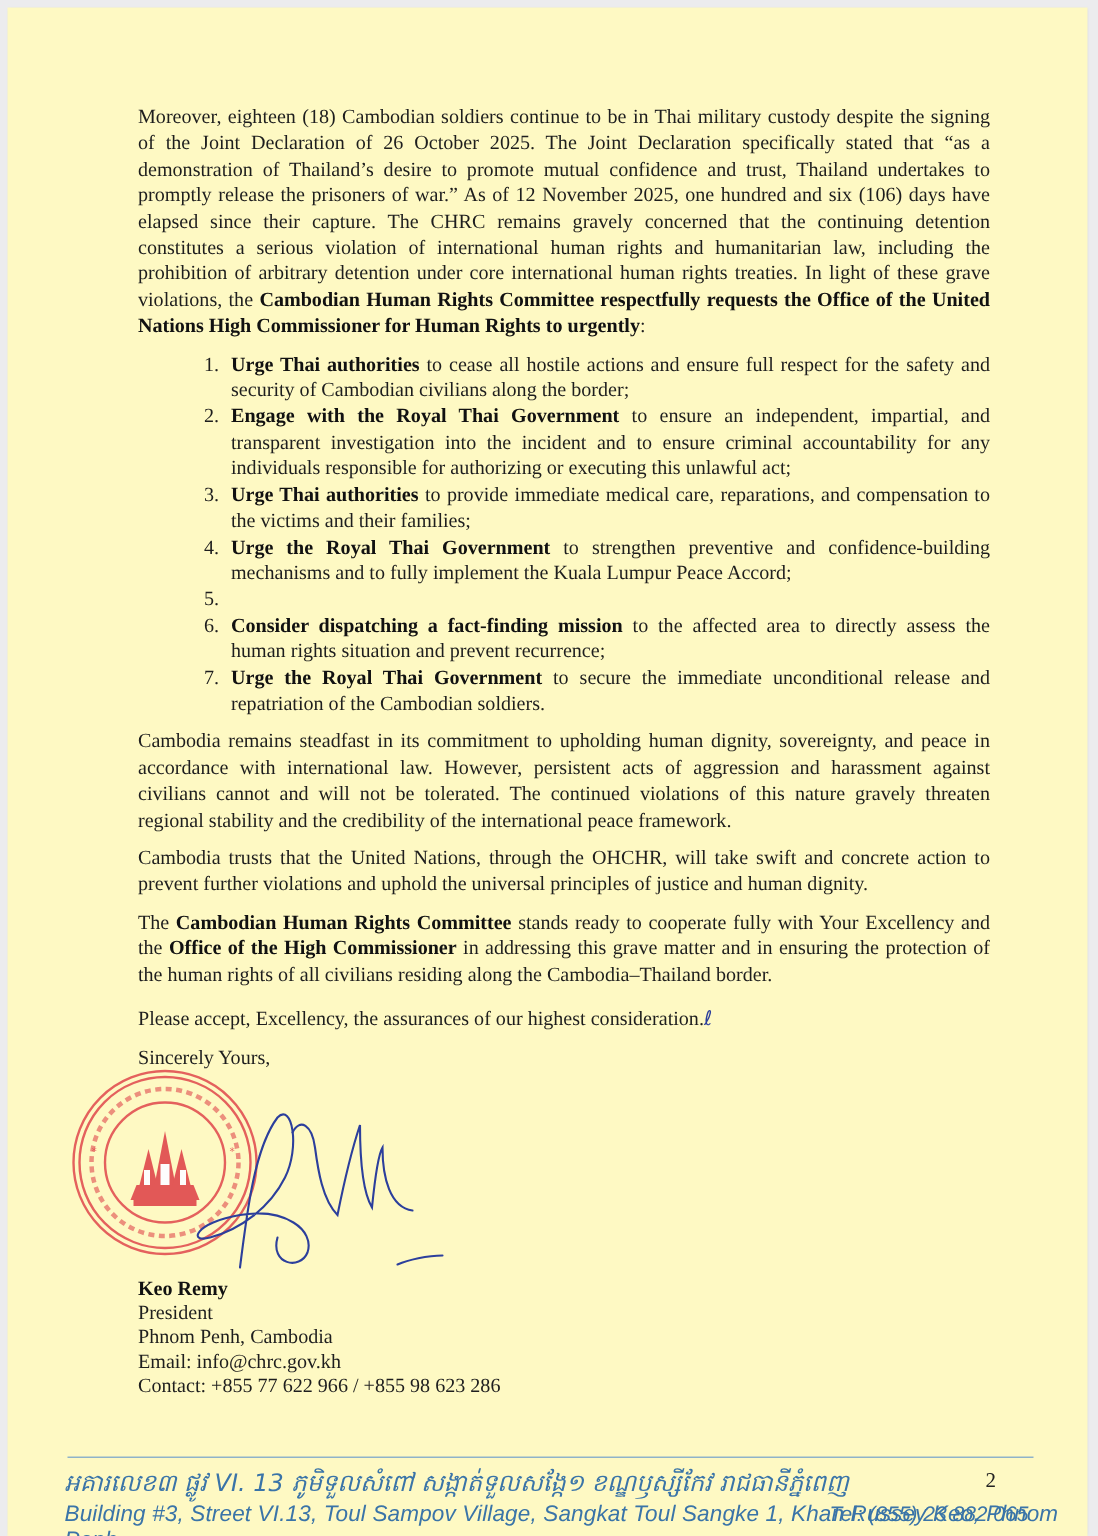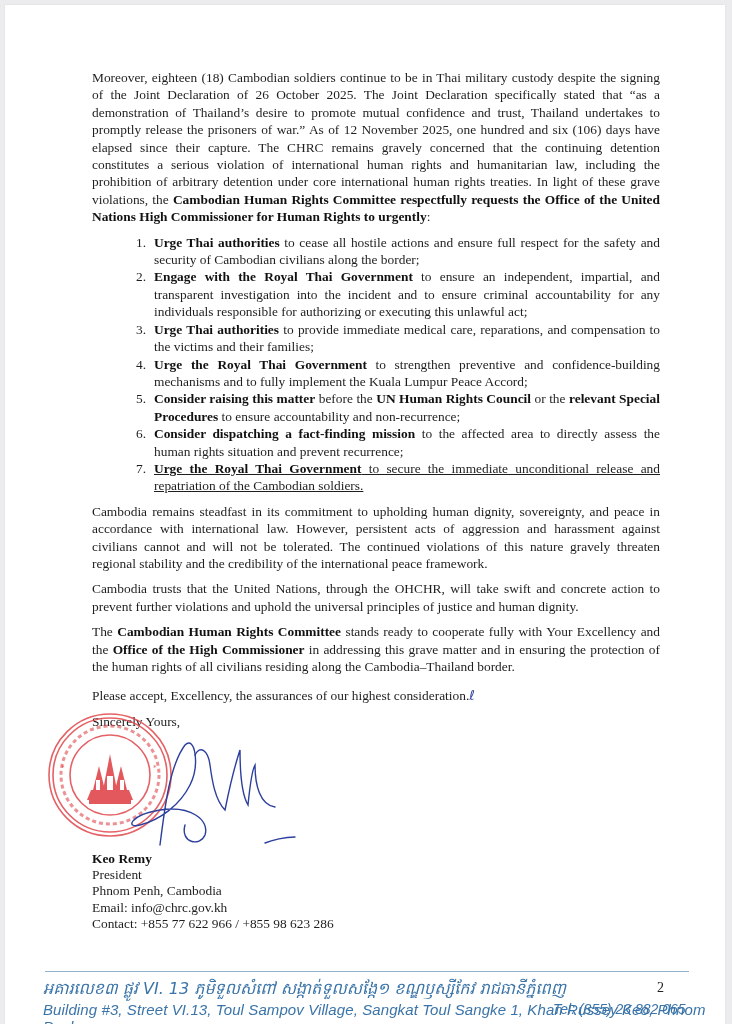--- a/index.html
+++ b/index.html
@@ -4,21 +4,21 @@
 <style>
   html, body { margin: 0; padding: 0; }
   body {
     width: 732px; height: 1024px; overflow: hidden;
     background: #ececee;
     font-family: "Liberation Serif", "DejaVu Serif", serif;
     color: #1e1e1e;
   }
   .page {
     position: absolute; left: 5px; top: 5px; width: 720px; height: 1019px;
-    background: #ffffff;
+    background: #fef9c3;
     box-shadow: 0 0 2px rgba(0,0,0,0.08);
   }
   .content {
     position: absolute; left: 87px; top: 64px; width: 568px;
     font-size: 13.4px; line-height: 17.4px;
   }
   p { margin: 0 0 8px 0; text-align: justify; }
   b { font-weight: bold; color: #111; }
   ol {
     margin: 6px 0 8px 0; padding: 0 0 0 48px;
@@ -76,29 +76,28 @@
       <li style="display:flex;">
           <span style="width:52px;text-align:right;padding-right:8px;flex:none;margin-left:-2px;">3.</span>
           <span style="flex:1;"><b>Urge Thai authorities</b><span> to provide immediate medical care, reparations, and compensation to the victims and their families;</span></span>
         </li>
       <li style="display:flex;">
           <span style="width:52px;text-align:right;padding-right:8px;flex:none;margin-left:-2px;">4.</span>
           <span style="flex:1;"><b>Urge the Royal Thai Government</b><span> to strengthen preventive and confidence-building mechanisms and to fully implement the Kuala Lumpur Peace Accord;</span></span>
         </li>
       <li style="display:flex;">
           <span style="width:52px;text-align:right;padding-right:8px;flex:none;margin-left:-2px;">5.</span>
-          <span style="flex:1;"><b>Consider raising this matter</b><span> before the </span><b>UN Human Rights Council</b><span> or the </span><b>relevant Special Procedures</b><span> to ensure accountability and non-recurrence;</span></span>
         </li>
       <li style="display:flex;">
           <span style="width:52px;text-align:right;padding-right:8px;flex:none;margin-left:-2px;">6.</span>
           <span style="flex:1;"><b>Consider dispatching a fact-finding mission</b><span> to the affected area to directly assess the human rights situation and prevent recurrence;</span></span>
         </li>
       <li style="display:flex;">
           <span style="width:52px;text-align:right;padding-right:8px;flex:none;margin-left:-2px;">7.</span>
-          <span style="flex:1;text-decoration:underline;"><b>Urge the Royal Thai Government</b><span> to secure the immediate unconditional release and repatriation of the Cambodian soldiers.</span></span>
+          <span style="flex:1;"><b>Urge the Royal Thai Government</b><span> to secure the immediate unconditional release and repatriation of the Cambodian soldiers.</span></span>
         </li>
     </ol>
 
     <p>Cambodia remains steadfast in its commitment to upholding human dignity, sovereignty, and peace in accordance with international law. However, persistent acts of aggression and harassment against civilians cannot and will not be tolerated. The continued violations of this nature gravely threaten regional stability and the credibility of the international peace framework.</p>
     <p>Cambodia trusts that the United Nations, through the OHCHR, will take swift and concrete action to prevent further violations and uphold the universal principles of justice and human dignity.</p>
     <p><span>The </span><b>Cambodian Human Rights Committee</b><span> stands ready to cooperate fully with Your Excellency and the </span><b>Office of the High Commissioner</b><span> in addressing this grave matter and in ensuring the protection of the human rights of all civilians residing along the Cambodia–Thailand border.</span></p>
 
     <p class="closing"><span>Please accept, Excellency, the assurances of our highest consideration.</span><span class="pen-mark">ℓ</span></p>
 
     <p class="sincerely">Sincerely Yours,</p>

